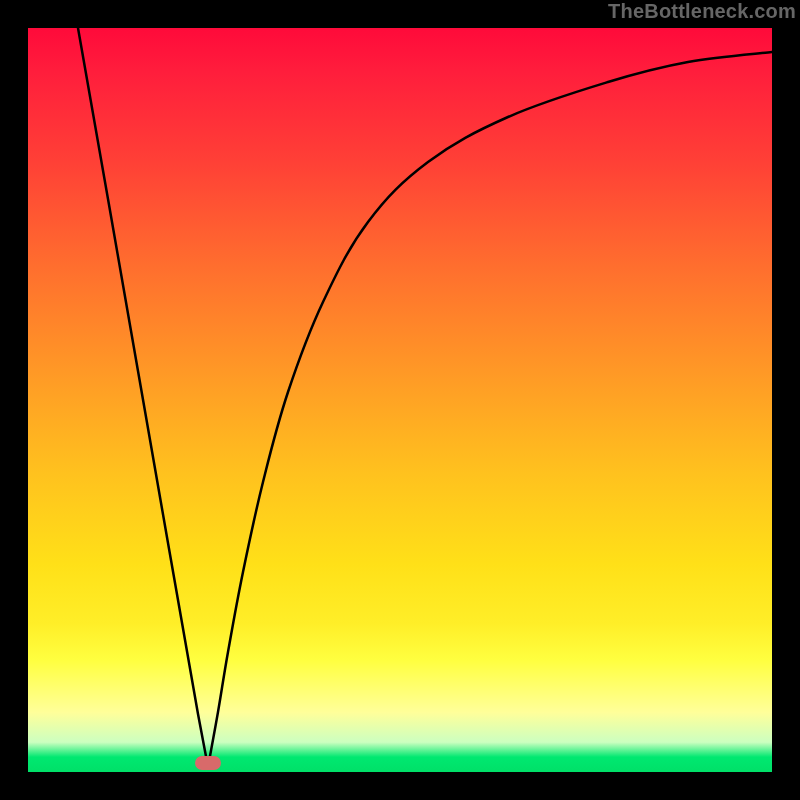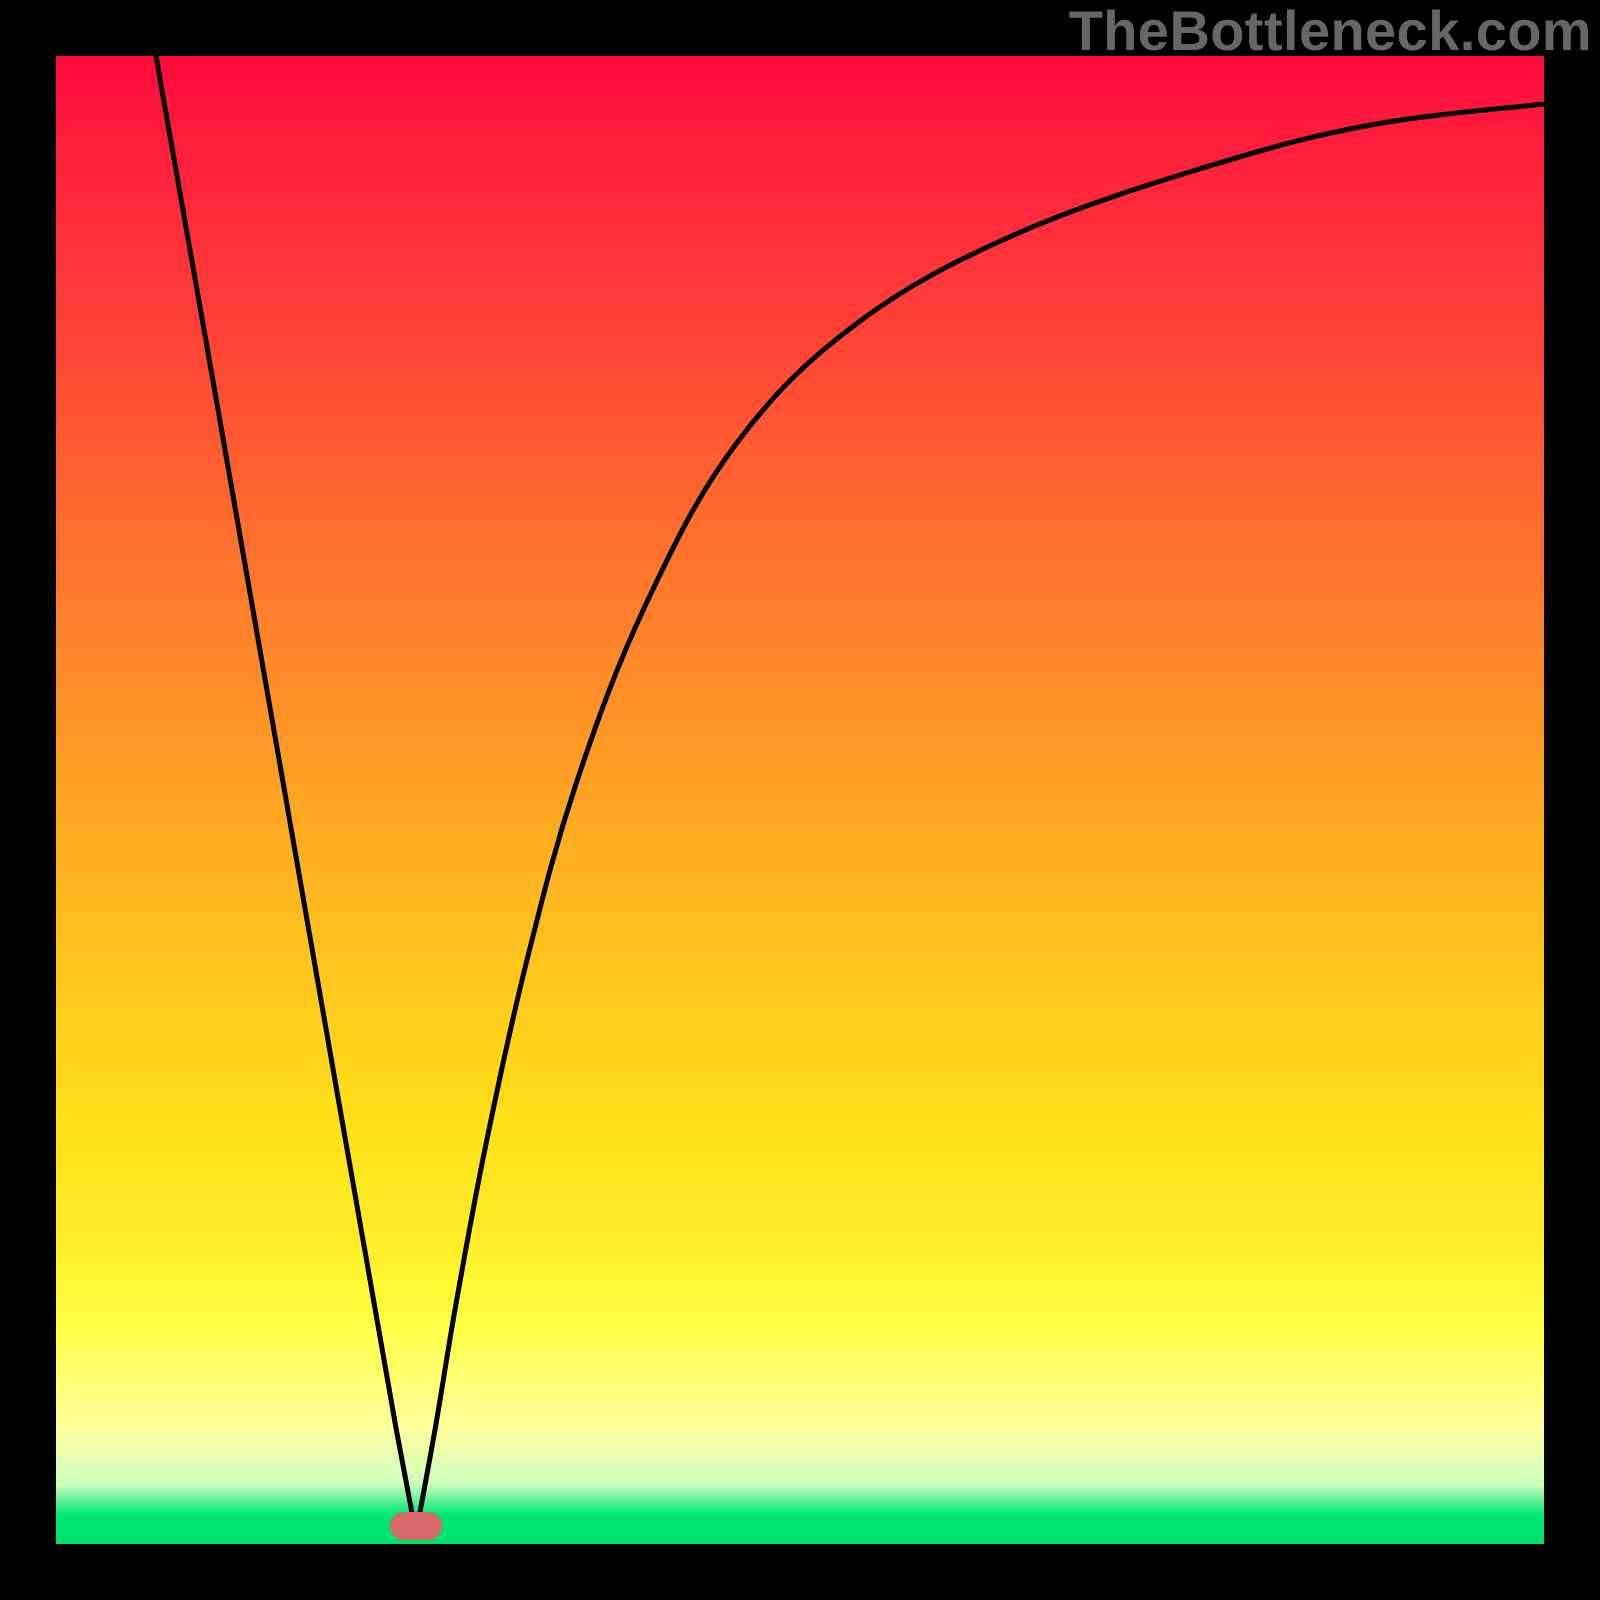--- a/index.html
+++ b/index.html
@@ -48,21 +48,21 @@
       #ccffc0 96%,
       #00e870 98%,
       #00e068 100%
     );
   }
   .watermark {
     position: absolute;
     top: 0;
     right: 4px;
     color: #666;
-    font-size: 28px;
+    font-size: 20px;
     font-weight: 600;
     letter-spacing: 0.2px;
     user-select: none;
   }
   svg.curve {
     position: absolute;
     left: 0;
     top: 0;
     width: 744px;
     height: 744px;

